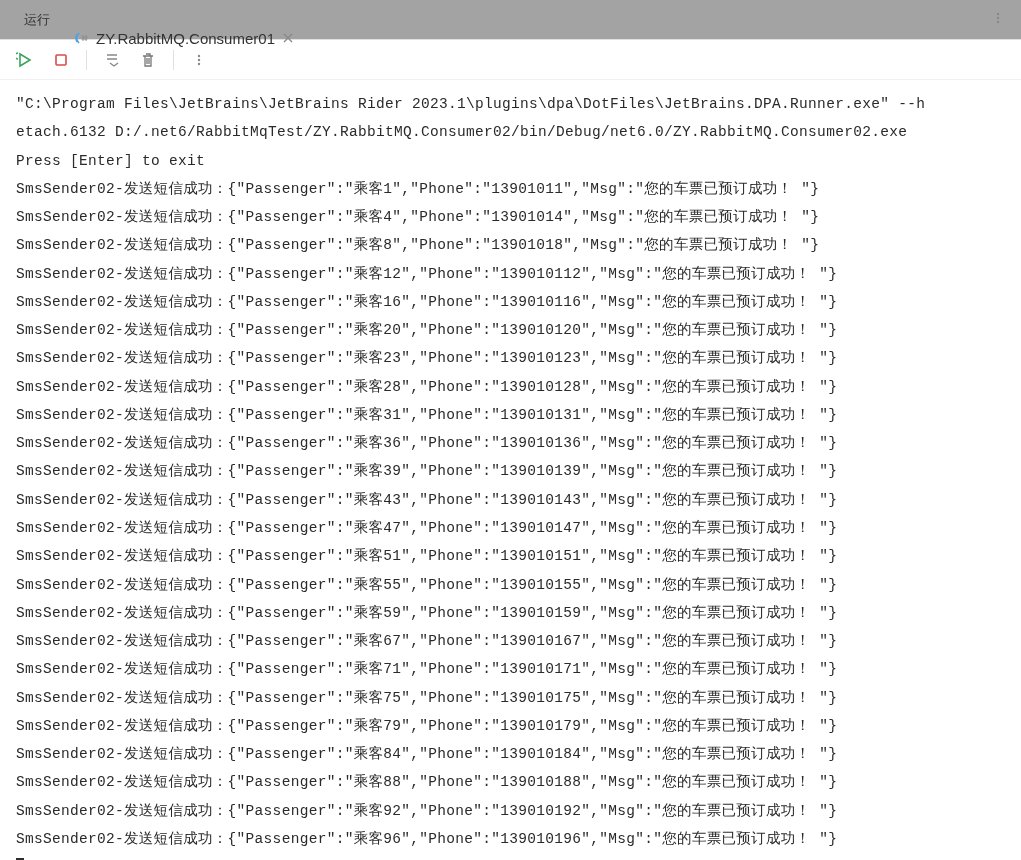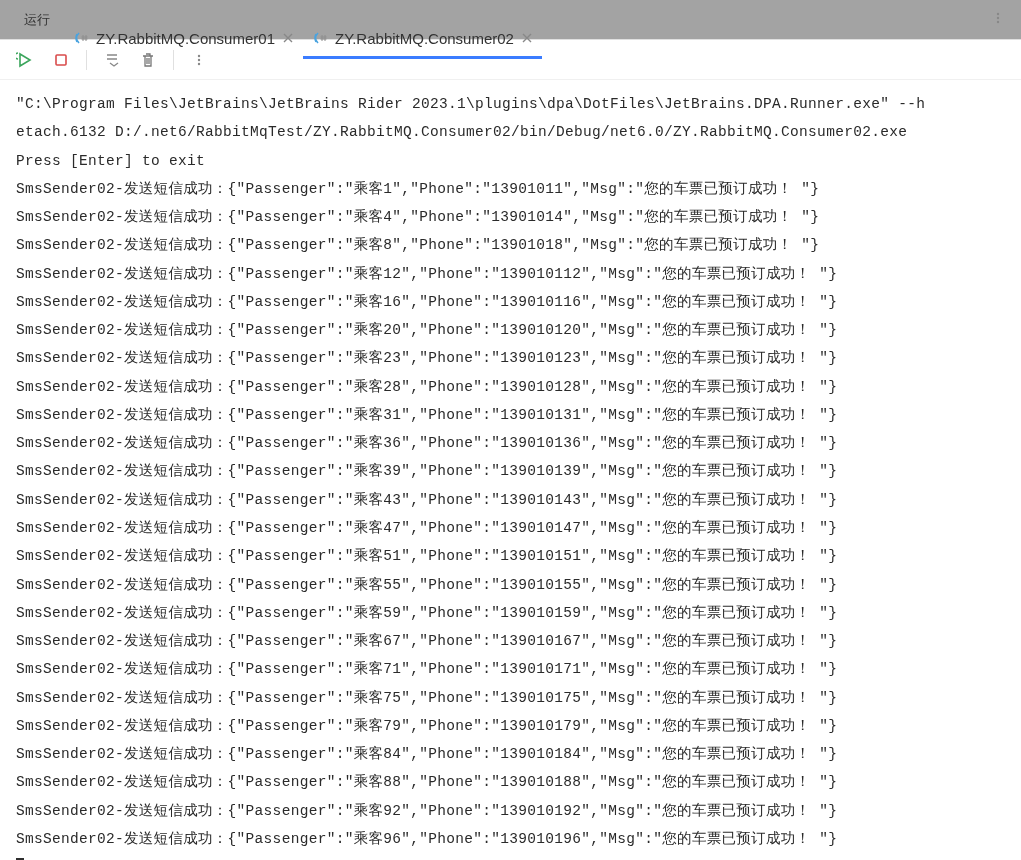--- a/index.html
+++ b/index.html
@@ -123,34 +123,20 @@
         </svg>
     </span>
     <span>ZY.RabbitMQ.Consumer01</span>
     <span class="tab-close">
       <svg width="10" height="10" viewBox="0 0 10 10">
           <path d="M1 1 L9 9 M9 1 L1 9" stroke="#888" stroke-width="1.4"></path>
         </svg>
     </span>
   </div>
 
-  <div class="tab active">
-    <span class="tab-icon">
-      <svg width="16" height="16" viewBox="0 0 16 16">
-          <path d="M3 4 Q1 8 3 12 M5 3 Q0 8 5 13" stroke="#4aa3df" stroke-width="1.6" fill="none"></path>
-          <path d="M9 5 L9 11 M12 5 L12 11 M7.5 7 L13.5 7 M7.5 9 L13.5 9" stroke="#8e8e8e" stroke-width="1"></path>
-        </svg>
-    </span>
-    <span>ZY.RabbitMQ.Consumer02</span>
-    <span class="tab-close">
-      <svg width="10" height="10" viewBox="0 0 10 10">
-          <path d="M1 1 L9 9 M9 1 L1 9" stroke="#888" stroke-width="1.4"></path>
-        </svg>
-    </span>
-  </div>
 
 
   <span class="tab-more">
     <svg width="14" height="14" viewBox="0 0 14 14">
         <circle cx="7" cy="3" r="1.2" fill="#888"></circle>
         <circle cx="7" cy="7" r="1.2" fill="#888"></circle>
         <circle cx="7" cy="11" r="1.2" fill="#888"></circle>
       </svg>
   </span>
 </div>

